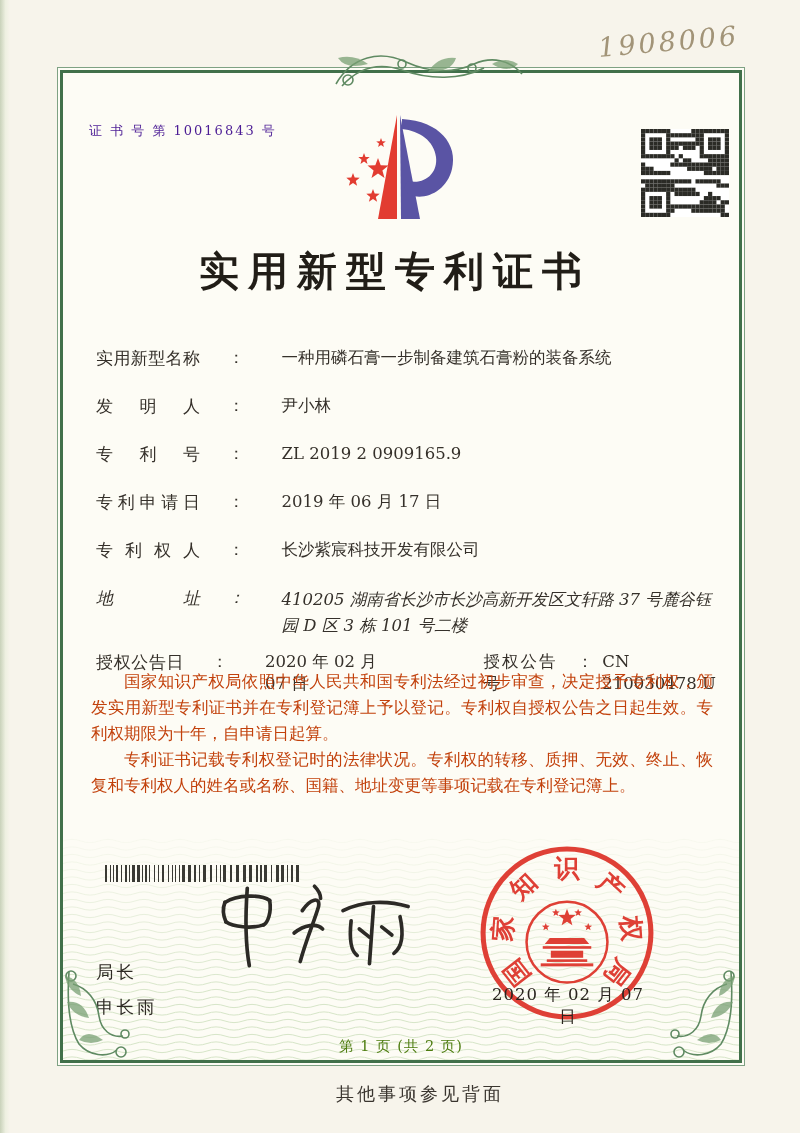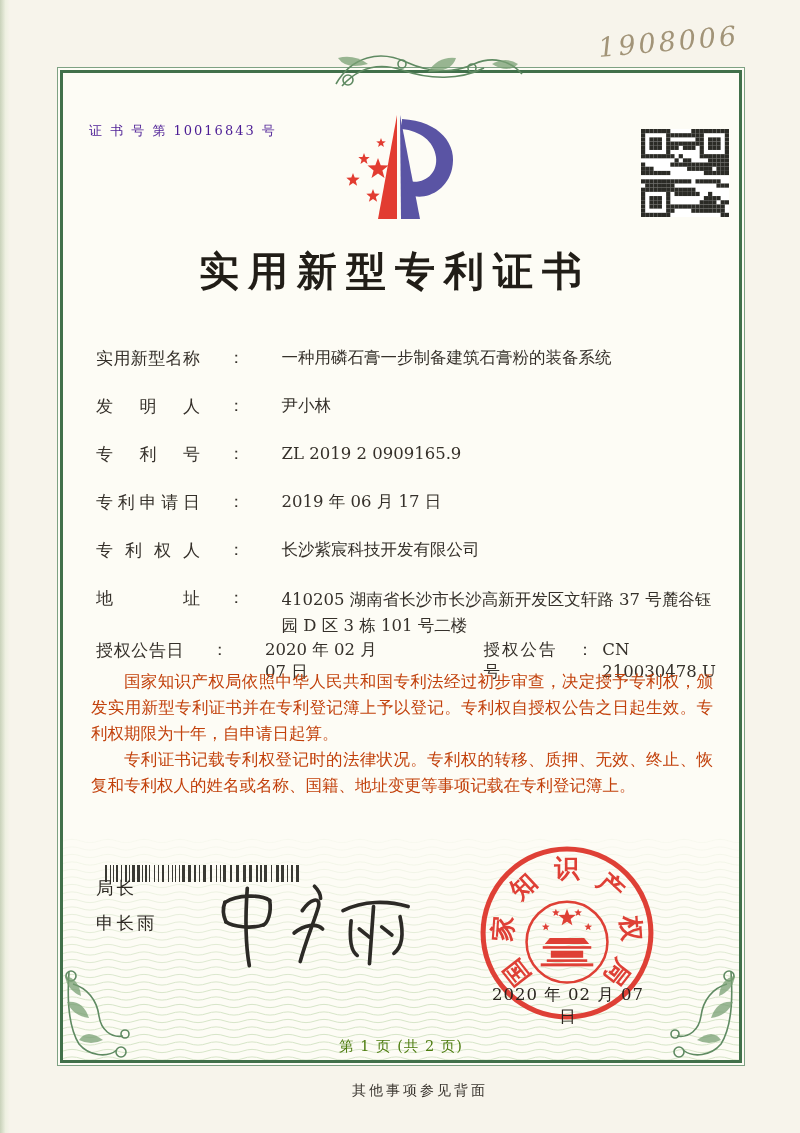--- a/index.html
+++ b/index.html
@@ -16,37 +16,37 @@
   .cert-no{position:absolute;left:31px;top:54px;font-size:13px;letter-spacing:2px;color:#4c1d95;z-index:2;}
   .logo{position:absolute;left:281px;top:43px;width:132px;height:120px;z-index:2;}
   .qr{position:absolute;left:583px;top:61px;width:88px;height:88px;z-index:2;}
   .title{position:absolute;left:0;right:12px;top:176px;text-align:center;font-size:40px;
         font-weight:bold;letter-spacing:9px;color:#211d17;z-index:2;}
   .fields{position:absolute;left:38px;top:279px;width:625px;z-index:2;}
   .frow{display:flex;line-height:22px;margin-bottom:26px;font-size:16.5px;gap:28px;}
   .flabel{display:inline-block;width:104px;text-align:justify;text-align-last:justify;font-size:17px;}
   .fcolon{margin-right:9px;}
   .fvalue{flex:1;}
-  .addr{margin-bottom:0;}
+  .addr{margin-bottom:12px;font-style:italic;}
   .addr .fvalue{line-height:26px;max-width:515px;}
   .pair2{margin-left:56px;display:flex;}
   .pair2 .flabel2{letter-spacing:2px;margin-right:18px;}
   .body-text{position:absolute;left:33px;right:31px;top:601px;font-size:16.5px;line-height:26px;
         text-align:justify;color:#c2410c;z-index:2;}
   .body-text p{margin:0;text-indent:2em;}
   .barcode{position:absolute;left:47px;top:797px;width:196px;height:17px;z-index:2;}
-  .officer{position:absolute;left:38px;top:803px;font-size:17.5px;letter-spacing:3px;
+  .officer{position:absolute;left:38px;top:887px;font-size:17.5px;letter-spacing:3px;
         line-height:35px;color:#2e2a24;z-index:2;}
   .signature{position:absolute;left:150px;top:808px;width:215px;height:112px;z-index:3;}
   .seal{position:absolute;left:418px;top:774px;width:182px;height:182px;z-index:3;opacity:.93;}
   .seal-date{position:absolute;left:426px;top:916px;width:168px;text-align:center;
         font-size:16.5px;letter-spacing:1px;color:#29241e;z-index:4;}
   .page-info{position:absolute;left:0;right:0;top:969px;text-align:center;font-size:14.5px;
         color:#4d7c0f;z-index:2;letter-spacing:1px;}
-  .back-note{position:absolute;left:0;right:0;top:1082px;text-align:center;font-size:14px;
+  .back-note{position:absolute;left:0;right:0;top:1082px;text-align:center;font-size:18px;
         letter-spacing:3px;color:#3a352f;padding-left:40px;}
   .orn{position:absolute;z-index:6;}
   .orn-top{left:332px;top:44px;width:196px;height:50px;}
   .orn-bl{left:59px;top:966px;width:82px;height:94px;}
   .orn-br{left:659px;top:966px;width:82px;height:94px;transform:scaleX(-1);}
 </style>
 </head>
 <body>
 
 <div class="page">

